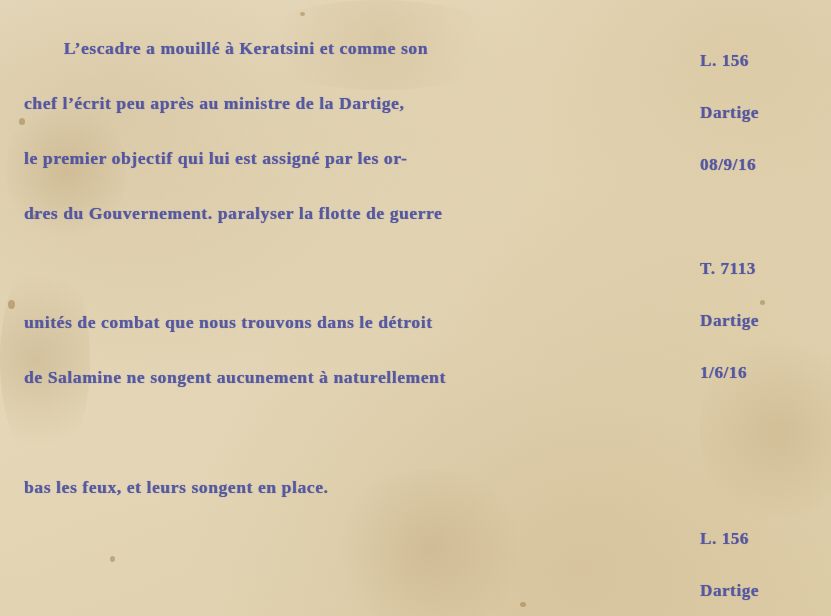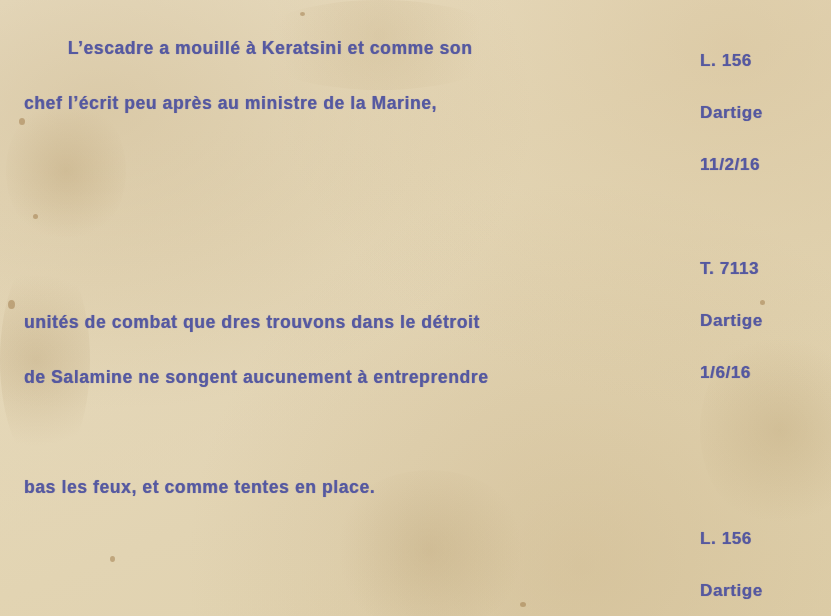--- a/index.html
+++ b/index.html
@@ -12,21 +12,21 @@
     width: 831px;
     height: 616px;
     overflow: hidden;
     background: #e8dcc0;
     background-image:
       radial-gradient(ellipse at 12% 18%, rgba(190,165,120,0.35) 0%, rgba(190,165,120,0) 42%),
       radial-gradient(ellipse at 88% 8%, rgba(205,180,135,0.38) 0%, rgba(205,180,135,0) 45%),
       radial-gradient(ellipse at 70% 92%, rgba(196,170,126,0.35) 0%, rgba(196,170,126,0) 48%),
       radial-gradient(ellipse at 30% 70%, rgba(226,212,182,0.45) 0%, rgba(226,212,182,0) 50%),
       linear-gradient(160deg, #ece1c7 0%, #e6d9ba 35%, #e2d4b2 65%, #dfd0ab 100%);
-    font-family: Liberation Sans, sans-serif;
+    font-family: Liberation Serif, serif;
   }
   
   .blotch {
     position: absolute;
     border-radius: 50%;
     pointer-events: none;
   }
   .b1 { left: 6px;  top: 96px;  width: 120px; height: 150px; background: radial-gradient(circle at 50% 50%, rgba(178,150,102,0.30), rgba(178,150,102,0) 70%); }
   .b2 { left: 0px;  top: 250px; width: 90px;  height: 220px; background: radial-gradient(circle at 40% 50%, rgba(170,142,95,0.28), rgba(170,142,95,0) 70%); }
   .b3 { left: 700px;top: 330px; width: 160px; height: 200px; background: radial-gradient(circle at 50% 50%, rgba(175,148,100,0.26), rgba(175,148,100,0) 72%); }
@@ -80,28 +80,28 @@
   <div class="spot" style="left:19px;  top:118px; width:6px;  height:7px;"></div>
   <div class="spot" style="left:33px;  top:214px; width:5px;  height:5px;"></div>
   <div class="spot" style="left:8px;   top:300px; width:7px;  height:9px;"></div>
   <div class="spot" style="left:110px; top:556px; width:5px;  height:6px;"></div>
   <div class="spot" style="left:760px; top:300px; width:5px;  height:5px;"></div>
   <div class="spot" style="left:520px; top:602px; width:6px;  height:5px;"></div>
   <div class="spot" style="left:300px; top:12px;  width:5px;  height:4px;"></div>
 
   <div class="typed" id="body-col">
 <span>        L’escadre a mouillé à Keratsini et comme son</span>
-<br><span>chef l’écrit peu après au ministre de la Marine,</span>
+<br><span>chef l’écrit peu après au ministre de la Dartige,</span>
+<br><span>le premier objectif qui lui est assigné par les or-</span>
+<br><span>dres du Gouvernement. paralyser la flotte de guerre</span>
 <br>
+<br><span>unités de combat que nous trouvons dans le détroit</span>
+<br><span>de Salamine ne songent aucunement à naturellement</span>
 <br>
-<br>
-<br><span>unités de combat que dres trouvons dans le détroit</span>
-<br><span>de Salamine ne songent aucunement à entreprendre</span>
-<br>
-<br><span>bas les feux, et comme tentes en place.</span>
+<br><span>bas les feux, et leurs songent en place.</span>
 
 <br><span> </span>
 <br><span>        Les unités de la marine royale que nous trou-</span>
 <br>
 
 <br>
 <br>
 <br>
 <br>
 <br>
@@ -118,21 +118,21 @@
 <br>
 <br>
 <br>
 <br>
 <br>
   </div>
 
   <div class="typed" id="margin-col">
 <span>L. 156</span>
 <br><span>Dartige</span>
-<br><span>11/2/16</span>
+<br><span>08/9/16</span>
 <br><span> </span>
 <br><span>T. 7113</span>
 <br><span>Dartige</span>
 <br><span>1/6/16</span>
   </div>
 
   <div class="typed" style="left:700px; top:500px; width:130px; font-size:17px; line-height:26px;">
 <span>L. 156</span>
 <br><span>Dartige</span>
 <br>

